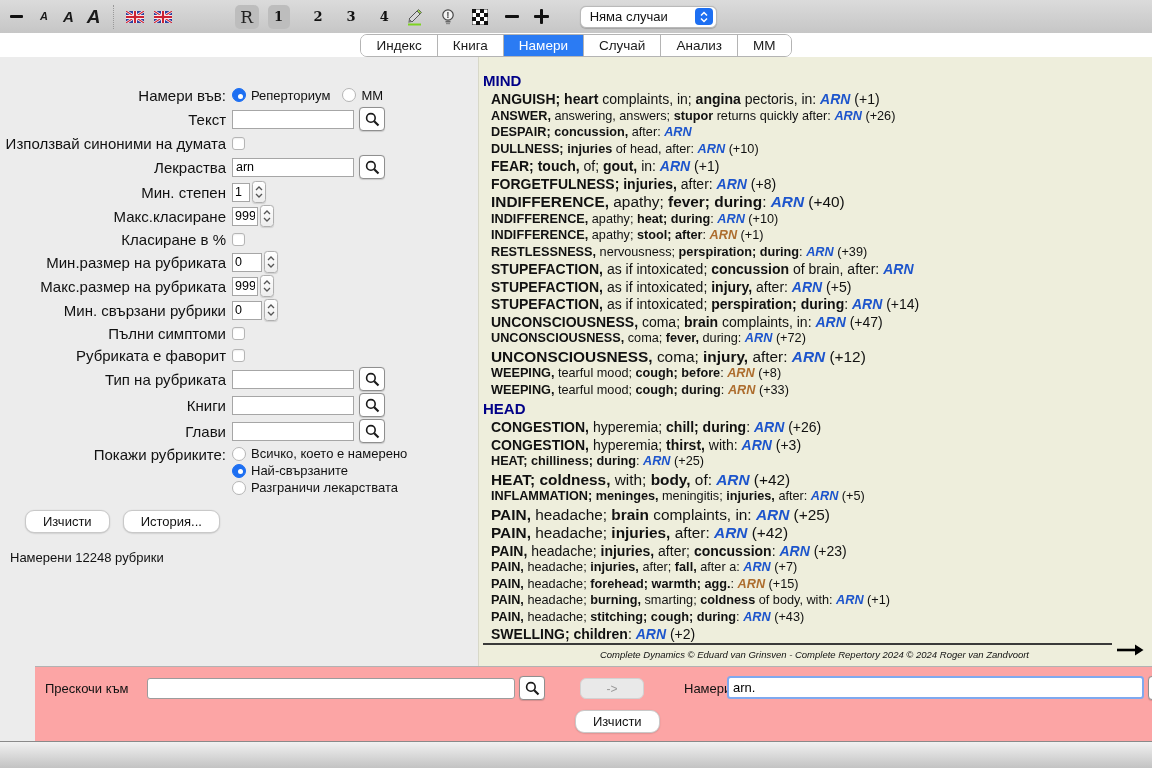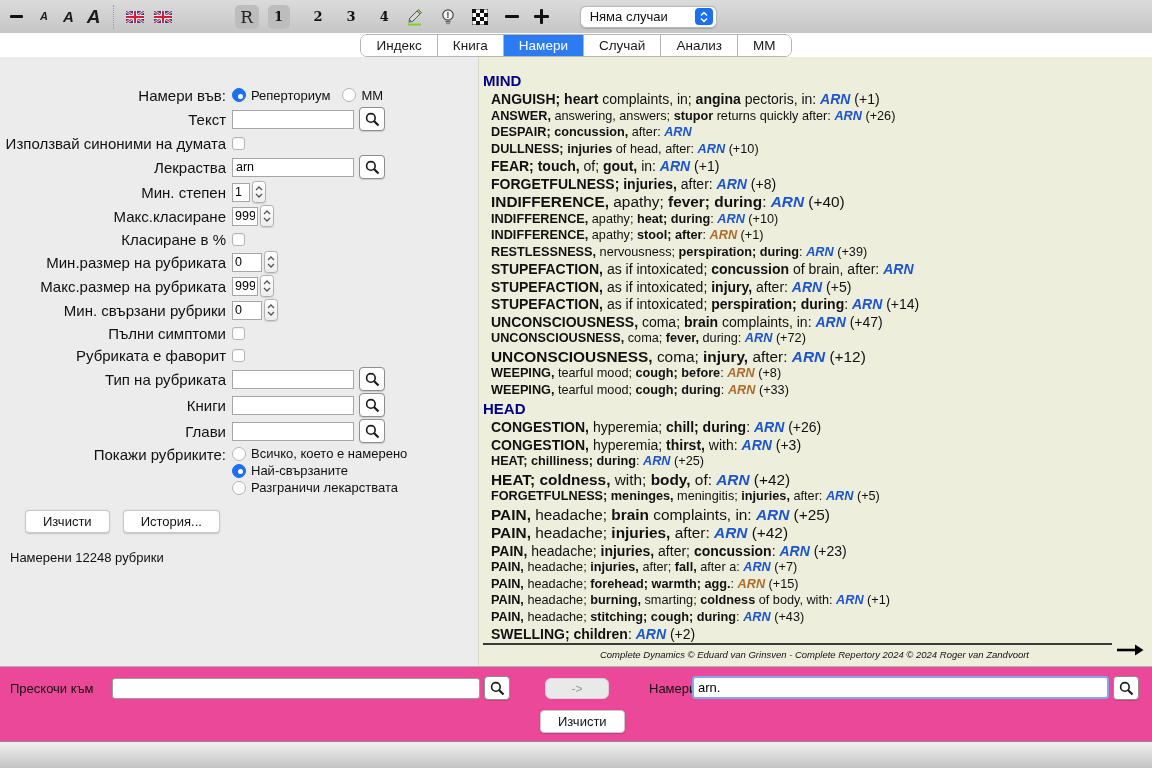--- a/index.html
+++ b/index.html
@@ -52,41 +52,41 @@
   .stepper{width:14px;height:22px;margin-left:2px;border:1px solid #b0b0b0;border-radius:3.5px;background:linear-gradient(#fff,#ededed);display:flex;align-items:center;justify-content:center;box-shadow:0 0.5px 1px rgba(0,0,0,.12);}
   .checkbox{width:13px;height:13px;border:1px solid #b5b5b5;border-radius:3px;background:#fff;box-shadow:inset 0 1px 1.5px rgba(0,0,0,.07);}
   .radio{width:14px;height:14px;border-radius:50%;flex:none;}
   .radio.off{background:#fff;border:1px solid #b5b5b5;}
   .radio.on{background:var(--radio-blue);border:1px solid var(--radio-blue);position:relative;}
   .radio.on::after{content:"";position:absolute;left:4.5px;top:4.5px;width:5px;height:5px;border-radius:50%;background:#fff;}
   .rlabel{font-size:13px;margin-left:5px;}
   .rgap{margin-left:12px;}
   .optrow{display:flex;align-items:center;height:17px;}
   .btnrow{margin:14px 0 0 25px;display:flex;gap:13px;}
-  .macbtn{height:23px;padding:0 17px;border:1px solid #c9c9c9;border-radius:4px;background:#fff;font-size:13px;font-family:"Liberation Sans",sans-serif;display:flex;align-items:center;box-shadow:0 0.5px 1.5px rgba(0,0,0,.18);}
+  .macbtn{height:23px;padding:0 17px;border:1px solid #c9c9c9;border-radius:9px;background:#fff;font-size:13px;font-family:"Liberation Sans",sans-serif;display:flex;align-items:center;box-shadow:0 0.5px 1.5px rgba(0,0,0,.18);}
   .status{margin:17px 0 0 10px;font-size:13px;}
 
   
   .results{flex:1;background:#eeeedc;border-left:1px solid #d8d8c8;position:relative;padding:14px 6px 0 4px;overflow:hidden;}
   .sec-header{font-weight:bold;color:var(--hdr-navy);font-size:15px;margin:1px 0 3px 0;}
   .rline{padding-left:8px;margin-bottom:3.5px;white-space:nowrap;line-height:13px;}
   .rline.s{font-size:12.7px;}
   .rline.m{font-size:14px;line-height:14px;}
   .rline.l{font-size:15.4px;line-height:15px;}
   .seg.b{font-weight:bold;}
   .rem{font-weight:bold;font-style:italic;}
   .rem.blue{color:var(--rem-blue);}
   .rem.brown{color:var(--rem-brown);}
   .res-footer{position:absolute;left:4px;right:6px;bottom:6px;}
   .res-rule{border-top:2px solid #3a3a3a;margin-right:34px;}
   .res-copy{text-align:center;font-style:italic;font-size:9.5px;margin-top:4px;color:#111;}
   .res-arrow{position:absolute;right:2px;bottom:-1px;}
 
   
-  .bottombar{height:75px;background:#ec4899;border-top:1px solid #b2b2b2;position:relative;font-size:13px;}
+  .bottombar{height:75px;background:#fca5a5;border-top:1px solid #b2b2b2;position:relative;font-size:13px;margin-left:35px;}
   .jump-label{position:absolute;left:10px;top:14px;}
   .jump-input{position:absolute;left:112px;top:11px;width:368px;height:21px;border:1px solid #9c9c9c;border-radius:3px;background:#fff;padding:0 4px;font-size:13px;font-family:"Liberation Sans",sans-serif;}
   .jump-search{position:absolute;left:484px;top:9px;margin:0;}
   .fwdbtn{position:absolute;left:545px;top:11px;width:64px;height:21px;border:1px solid #d2d2d2;border-radius:6px;background:#e9e9e9;color:#9a9a9a;display:flex;align-items:center;justify-content:center;font-size:12px;}
   .find-label{position:absolute;left:649px;top:14px;}
   .find-input{position:absolute;left:692px;top:9px;width:417px;height:23px;border:2.5px solid #7fa9ef;border-radius:3.5px;background:#fff;padding:0 4px;font-size:13px;font-family:"Liberation Sans",sans-serif;}
   .find-search{position:absolute;left:1113px;top:9px;margin:0;}
   .clear2{position:absolute;left:540px;top:43px;}
 
   .bottom-strip{height:27px;border-top:1px solid #8a8a8a;background:linear-gradient(#f1f1f1,#c3c3c3);}
@@ -367,21 +367,21 @@
         <div class="rline m"><span class="seg b">UNCONSCIOUSNESS, </span><span class="seg">coma; </span><span class="seg b">brain </span><span class="seg">complaints, in: </span><span class="rem blue">ARN</span><span class="cnt"> (+47)</span></div>
         <div class="rline s"><span class="seg b">UNCONSCIOUSNESS, </span><span class="seg">coma; </span><span class="seg b">fever, </span><span class="seg">during: </span><span class="rem blue">ARN</span><span class="cnt"> (+72)</span></div>
         <div class="rline l"><span class="seg b">UNCONSCIOUSNESS, </span><span class="seg">coma; </span><span class="seg b">injury, </span><span class="seg">after: </span><span class="rem blue">ARN</span><span class="cnt"> (+12)</span></div>
         <div class="rline s"><span class="seg b">WEEPING, </span><span class="seg">tearful mood; </span><span class="seg b">cough; before</span><span class="seg">: </span><span class="rem brown">ARN</span><span class="cnt"> (+8)</span></div>
         <div class="rline s"><span class="seg b">WEEPING, </span><span class="seg">tearful mood; </span><span class="seg b">cough; during</span><span class="seg">: </span><span class="rem brown">ARN</span><span class="cnt"> (+33)</span></div>
         <div class="sec-header">HEAD</div>
         <div class="rline m"><span class="seg b">CONGESTION, </span><span class="seg">hyperemia; </span><span class="seg b">chill; during</span><span class="seg">: </span><span class="rem blue">ARN</span><span class="cnt"> (+26)</span></div>
         <div class="rline m"><span class="seg b">CONGESTION, </span><span class="seg">hyperemia; </span><span class="seg b">thirst, </span><span class="seg">with: </span><span class="rem blue">ARN</span><span class="cnt"> (+3)</span></div>
         <div class="rline s"><span class="seg b">HEAT; chilliness; during</span><span class="seg">: </span><span class="rem blue">ARN</span><span class="cnt"> (+25)</span></div>
         <div class="rline l"><span class="seg b">HEAT; coldness, </span><span class="seg">with; </span><span class="seg b">body, </span><span class="seg">of: </span><span class="rem blue">ARN</span><span class="cnt"> (+42)</span></div>
-        <div class="rline s"><span class="seg b">FORGETFULNESS; meninges, </span><span class="seg">meningitis; </span><span class="seg b">injuries, </span><span class="seg">after: </span><span class="rem blue">ARN</span><span class="cnt"> (+5)</span></div>
+        <div class="rline s"><span class="seg b">INFLAMMATION; meninges, </span><span class="seg">meningitis; </span><span class="seg b">injuries, </span><span class="seg">after: </span><span class="rem blue">ARN</span><span class="cnt"> (+5)</span></div>
         <div class="rline l"><span class="seg b">PAIN, </span><span class="seg">headache; </span><span class="seg b">brain </span><span class="seg">complaints, in: </span><span class="rem blue">ARN</span><span class="cnt"> (+25)</span></div>
         <div class="rline l"><span class="seg b">PAIN, </span><span class="seg">headache; </span><span class="seg b">injuries, </span><span class="seg">after: </span><span class="rem blue">ARN</span><span class="cnt"> (+42)</span></div>
         <div class="rline m"><span class="seg b">PAIN, </span><span class="seg">headache; </span><span class="seg b">injuries, </span><span class="seg">after; </span><span class="seg b">concussion</span><span class="seg">: </span><span class="rem blue">ARN</span><span class="cnt"> (+23)</span></div>
         <div class="rline s"><span class="seg b">PAIN, </span><span class="seg">headache; </span><span class="seg b">injuries, </span><span class="seg">after; </span><span class="seg b">fall, </span><span class="seg">after a: </span><span class="rem blue">ARN</span><span class="cnt"> (+7)</span></div>
         <div class="rline s"><span class="seg b">PAIN, </span><span class="seg">headache; </span><span class="seg b">forehead; warmth; agg.</span><span class="seg">: </span><span class="rem brown">ARN</span><span class="cnt"> (+15)</span></div>
         <div class="rline s"><span class="seg b">PAIN, </span><span class="seg">headache; </span><span class="seg b">burning, </span><span class="seg">smarting; </span><span class="seg b">coldness </span><span class="seg">of body, with: </span><span class="rem blue">ARN</span><span class="cnt"> (+1)</span></div>
         <div class="rline s"><span class="seg b">PAIN, </span><span class="seg">headache; </span><span class="seg b">stitching; cough; during</span><span class="seg">: </span><span class="rem blue">ARN</span><span class="cnt"> (+43)</span></div>
         <div class="rline m"><span class="seg b">SWELLING; children</span><span class="seg">: </span><span class="rem blue">ARN</span><span class="cnt"> (+2)</span></div>
       </div>
     <div class="res-footer">

